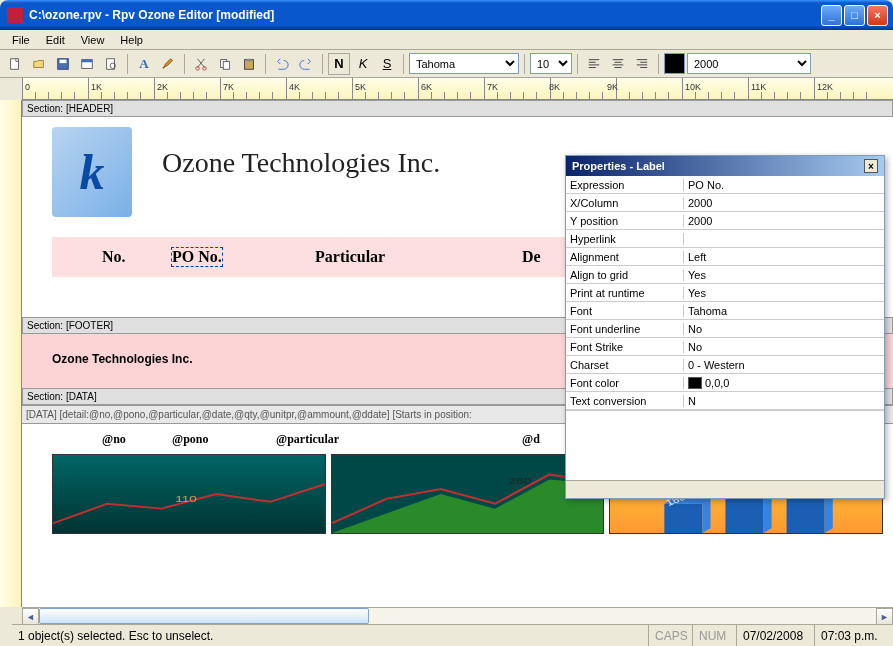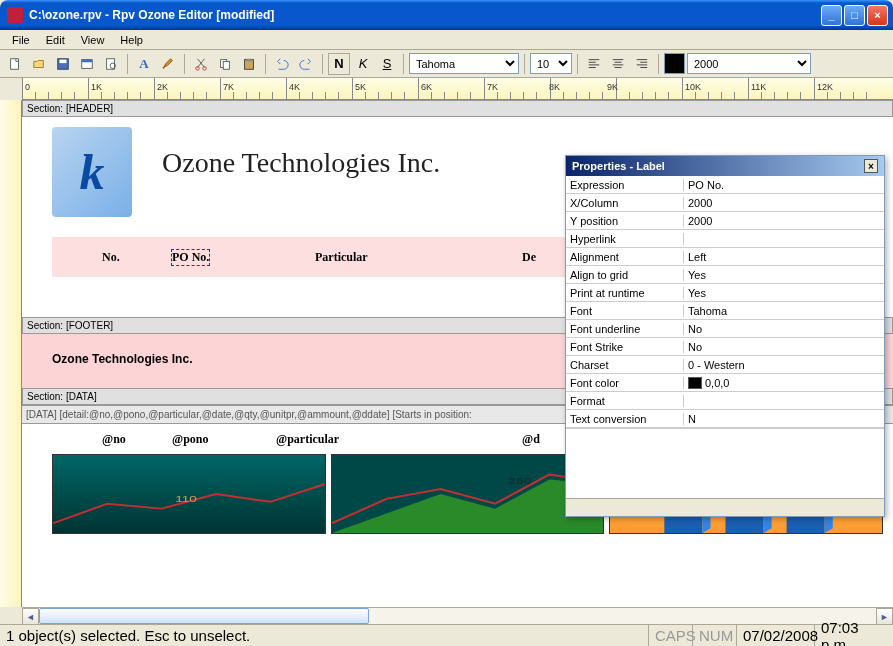--- a/index.html
+++ b/index.html
@@ -33,41 +33,41 @@
   .canvas { flex: 1; background: #fff; overflow: auto; position: relative; }
   
   .section-label { background: #e0e0e0; border: 1px solid #999; padding: 2px 4px; font-size: 10px; font-weight: normal; }
   .section-body { background-image: radial-gradient(circle, #888 0.5px, transparent 0.5px); background-size: 8px 8px; padding: 8px; position: relative; }
   
   .header-body { height: 200px; }
   .logo-area { position: absolute; left: 30px; top: 10px; width: 80px; height: 90px; background: linear-gradient(135deg, #b8d4f0, #7ab0e8); border-radius: 4px; display:flex; align-items:center; justify-content:center; }
   .logo-k { font-size: 50px; font-weight: bold; color: #0b4aa2; font-family: Georgia, serif; font-style: italic; }
   .company-title { position: absolute; left: 140px; top: 30px; font-family: Georgia, serif; font-size: 28px; color: #222; }
   .header-cols { position: absolute; left: 30px; top: 120px; right: 30px; height: 40px; background: #fddfe0; display: flex; align-items: center; }
-  .col-label { font-weight: bold; font-size: 12px; font-family: Tahoma; position: absolute; }
+  .col-label { font-weight: bold; font-size: 16px; font-family: Tahoma; position: absolute; }
   .selected { outline: 1px dashed #0040c0; }
   
   .footer-body { height: 54px; background: #fdd4d6; background-image: radial-gradient(circle, #a88 0.5px, transparent 0.5px); background-size: 8px 8px; }
   .footer-text { position: absolute; left: 30px; top: 18px; font-weight: bold; font-size: 12px; }
   
   .data-info { background: #e8e8e8; border-top: 1px solid #999; border-bottom: 1px solid #999; padding: 3px 4px; font-size: 10px; color: #555; }
   
   .data-body { height: 140px; }
   .data-cols { position: absolute; left: 30px; top: 8px; right: 10px; height: 18px; display: flex; }
   .data-col { font-weight: bold; font-size: 12px; font-family: Tahoma; position: absolute; }
   .chart-area { position: absolute; left: 30px; top: 30px; right: 10px; height: 80px; display: flex; gap: 5px; }
   .chart { flex: 1; background: #004848; border: 1px solid #333; position: relative; overflow: hidden; }
   .chart.c3 { background: linear-gradient(to bottom, #ffcc33, #ff9933); }
   
   .scrollbar-h { height: 17px; background: #ece9d8; border-top: 1px solid #aca899; display: flex; margin-left: 22px; }
   .sb-btn { width: 17px; height: 17px; background: linear-gradient(to bottom, #fefefe, #e8e6da); border: 1px solid #aca899; display:flex; align-items:center; justify-content:center; font-size:9px; color:#4b6097; }
   .sb-track { flex: 1; background: #f5f3ea; display:flex; }
   .sb-thumb { width: 330px; height: 100%; background: linear-gradient(to bottom, #fefefe, #cfe3fb); border: 1px solid #7ba3d4; border-radius:2px; }
   
-  .statusbar { height: 22px; background: #ece9d8; border-top: 1px solid #aca899; display: flex; align-items: center; font-size: 15px; }
+  .statusbar { height: 22px; background: #ece9d8; border-top: 1px solid #aca899; display: flex; align-items: center; font-size: 12px; margin-left: 12px; }
   .status-cell { padding: 0 6px; border-right: 1px solid #aca899; height: 100%; display: flex; align-items: center; }
   .status-cell.dim { color: #999; }
   .status-cell.main { flex: 1; }
   
   .properties-panel { position: absolute; right: 8px; top: 55px; width: 320px; background: #ece9d8; border: 1px solid #7f9db9; box-shadow: 2px 2px 6px rgba(0,0,0,.3); z-index: 100; }
   .prop-title { background: linear-gradient(to right, #0a246a, #a6caf0); color: #fff; font-weight: bold; padding: 3px 6px; font-size: 11px; display: flex; justify-content: space-between; align-items: center; }
   .prop-close { width: 14px; height: 14px; background: #ece9d8; border: 1px solid #555; color: #000; font-size: 10px; display:flex; align-items:center; justify-content:center; cursor:pointer; }
   .prop-body { background: #fff; }
   .prop-row { display: flex; border-bottom: 1px solid #ccc; height: 18px; align-items: center; font-size: 11px; }
   .prop-key { width: 118px; padding-left: 4px; border-right: 1px solid #ccc; }
@@ -426,26 +426,20 @@
             </div>
           </div>
           <div class="prop-row">
             <div class="prop-key">Font color</div>
             <div class="prop-val">
               <span class="color-sw"></span>
               <span>0,0,0</span>
             </div>
           </div>
           <div class="prop-row">
-            <div class="prop-key">Format</div>
-            <div class="prop-val">
-              <span></span>
-            </div>
-          </div>
-          <div class="prop-row">
             <div class="prop-key">Text conversion</div>
             <div class="prop-val">
               <span>N</span>
             </div>
           </div>
         </div>
       <div class="prop-footer"></div>
       <div class="prop-status"></div>
     </div>
 

